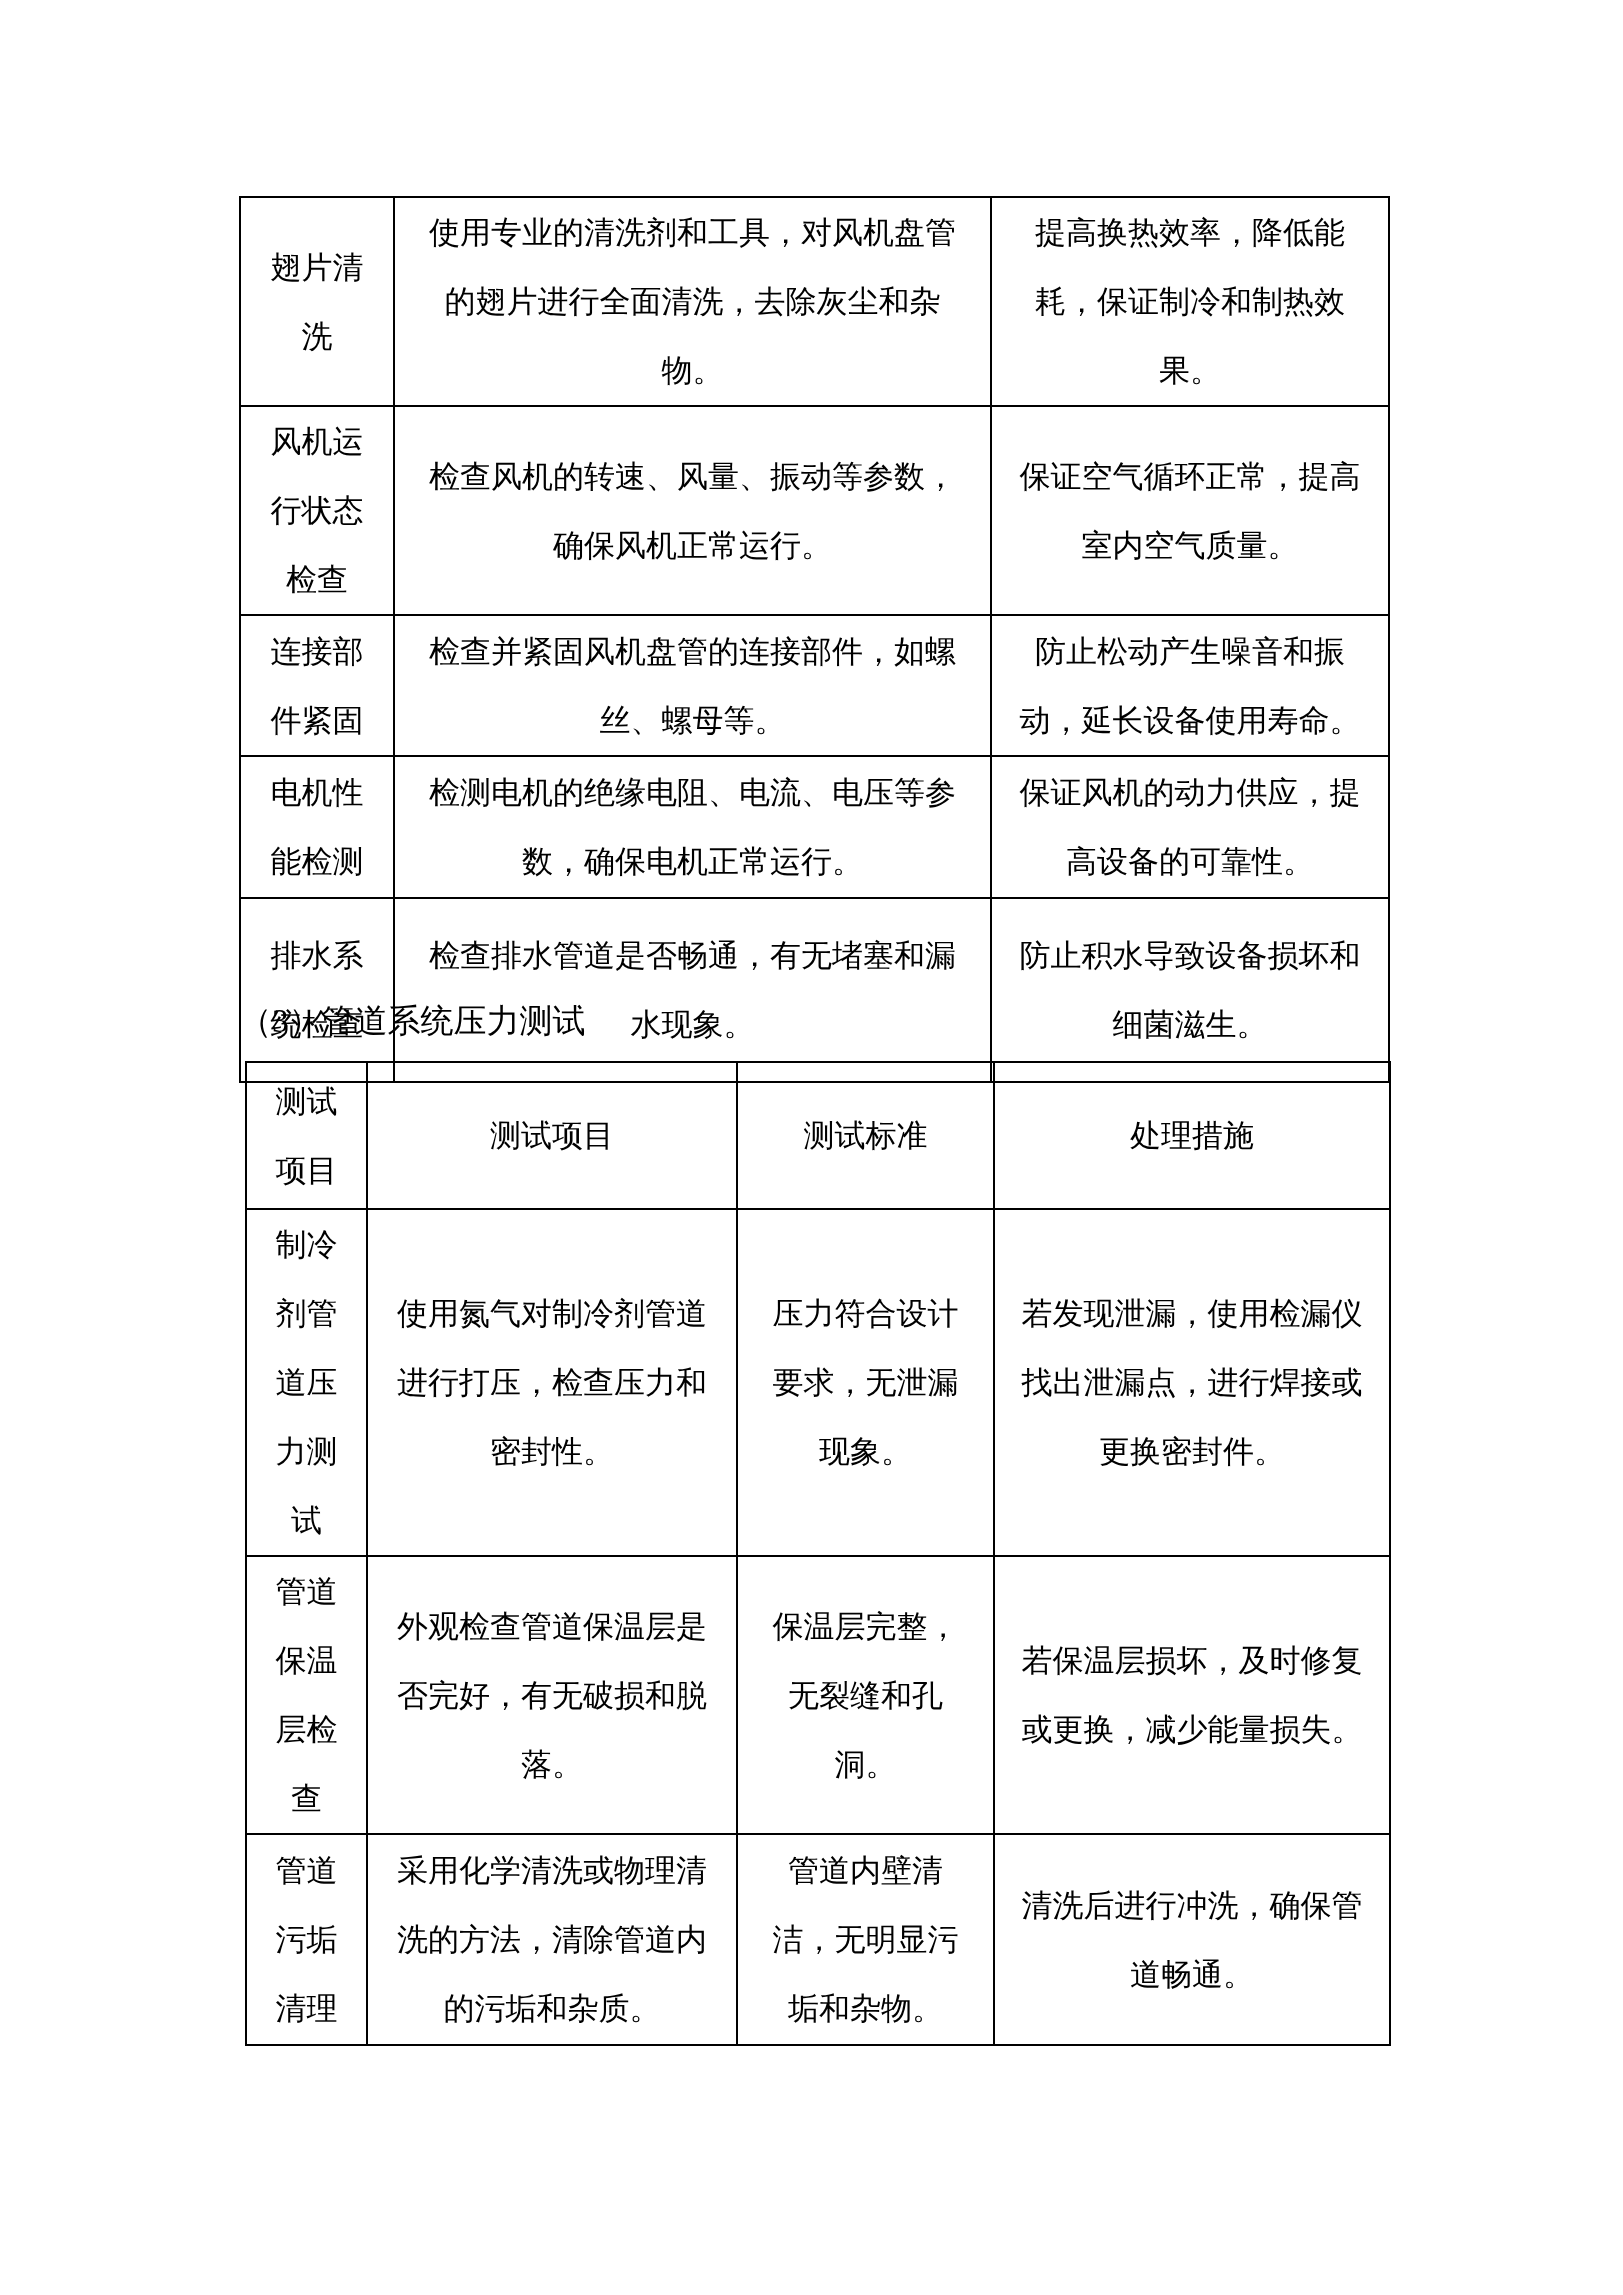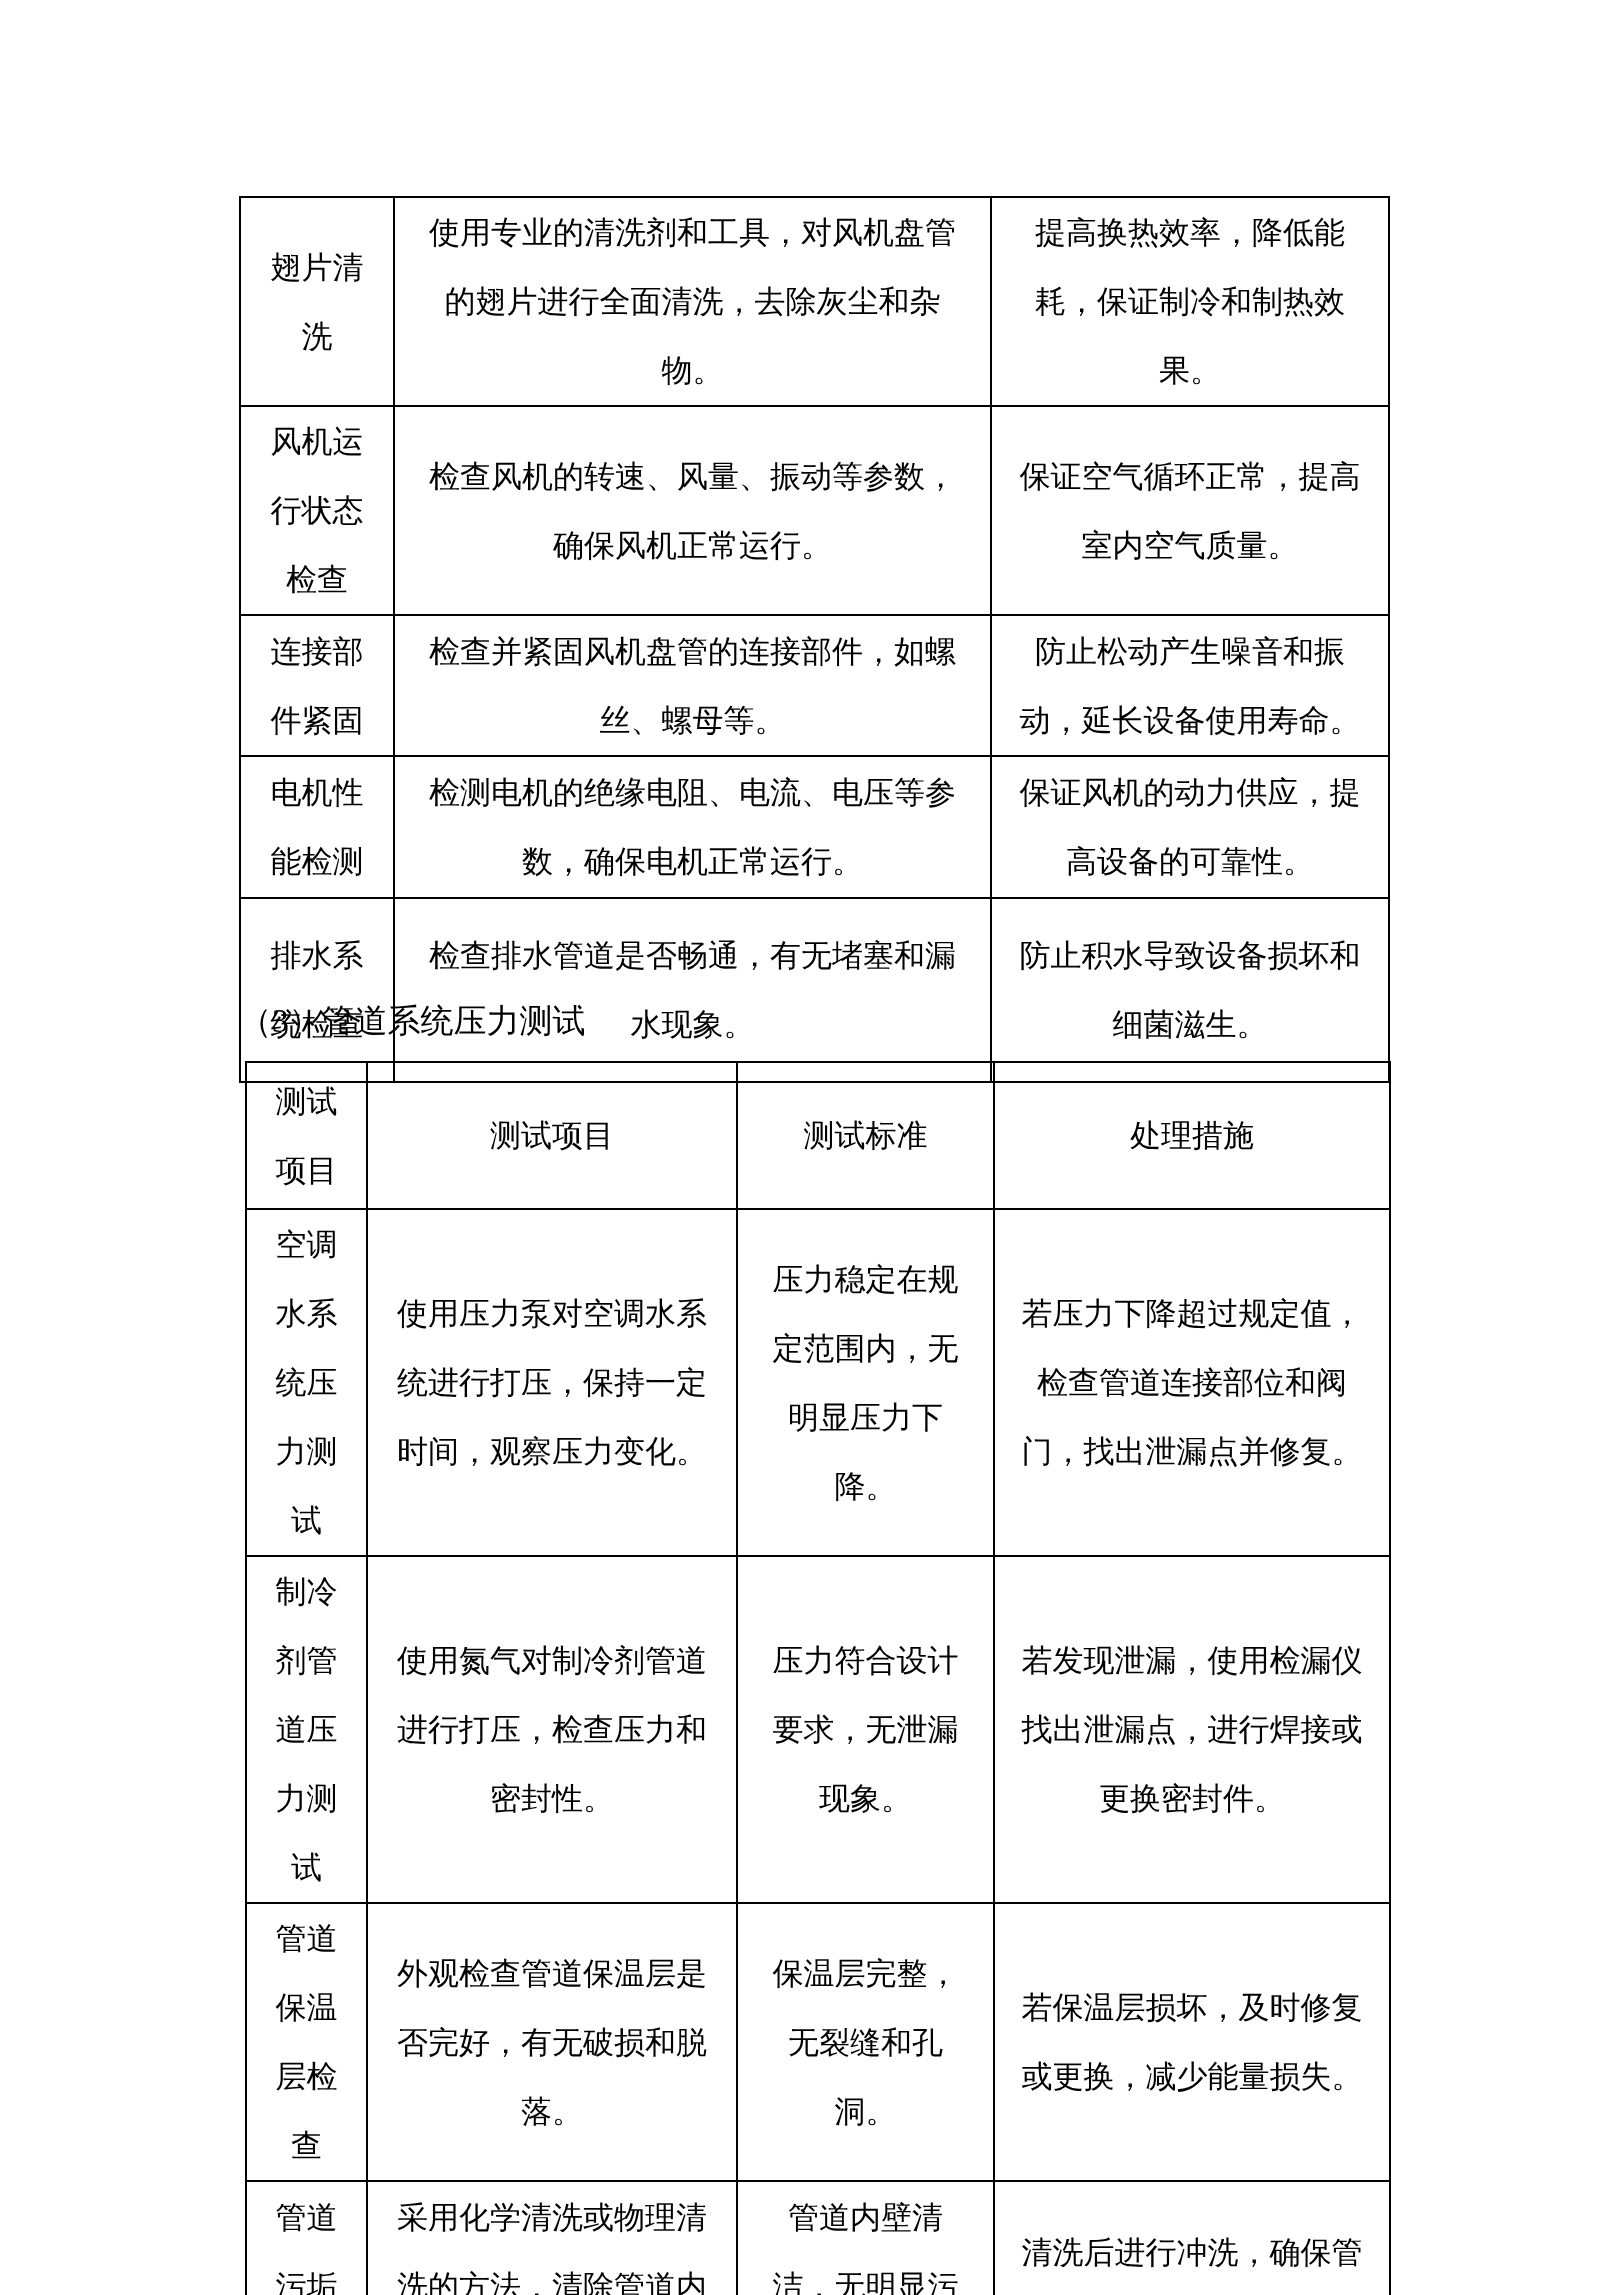--- a/index.html
+++ b/index.html
@@ -104,26 +104,20 @@
       <col style="width:396px">
     </colgroup>
     <tbody>
         <tr style="height:147px">
       <td>测试项目</td>
       <td>测试项目</td>
       <td>测试标准</td>
       <td>处理措施</td>
     </tr>
     <tr style="height:206px">
-      <td>空调水系统压力测试</td>
-      <td>使用压力泵对空调水系统进行打压，保持一定时间，观察压力变化。</td>
-      <td>压力稳定在规定范围内，无明显压力下降。</td>
-      <td>若压力下降超过规定值，检查管道连接部位和阀门，找出泄漏点并修复。</td>
-    </tr>
-    <tr style="height:206px">
       <td>制冷剂管道压力测试</td>
       <td>使用氮气对制冷剂管道进行打压，检查压力和密封性。</td>
       <td>压力符合设计要求，无泄漏现象。</td>
       <td>若发现泄漏，使用检漏仪找出泄漏点，进行焊接或更换密封件。</td>
     </tr>
     <tr style="height:207px">
       <td>管道保温层检查</td>
       <td>外观检查管道保温层是否完好，有无破损和脱落。</td>
       <td>保温层完整，无裂缝和孔洞。</td>
       <td>若保温层损坏，及时修复或更换，减少能量损失。</td>

